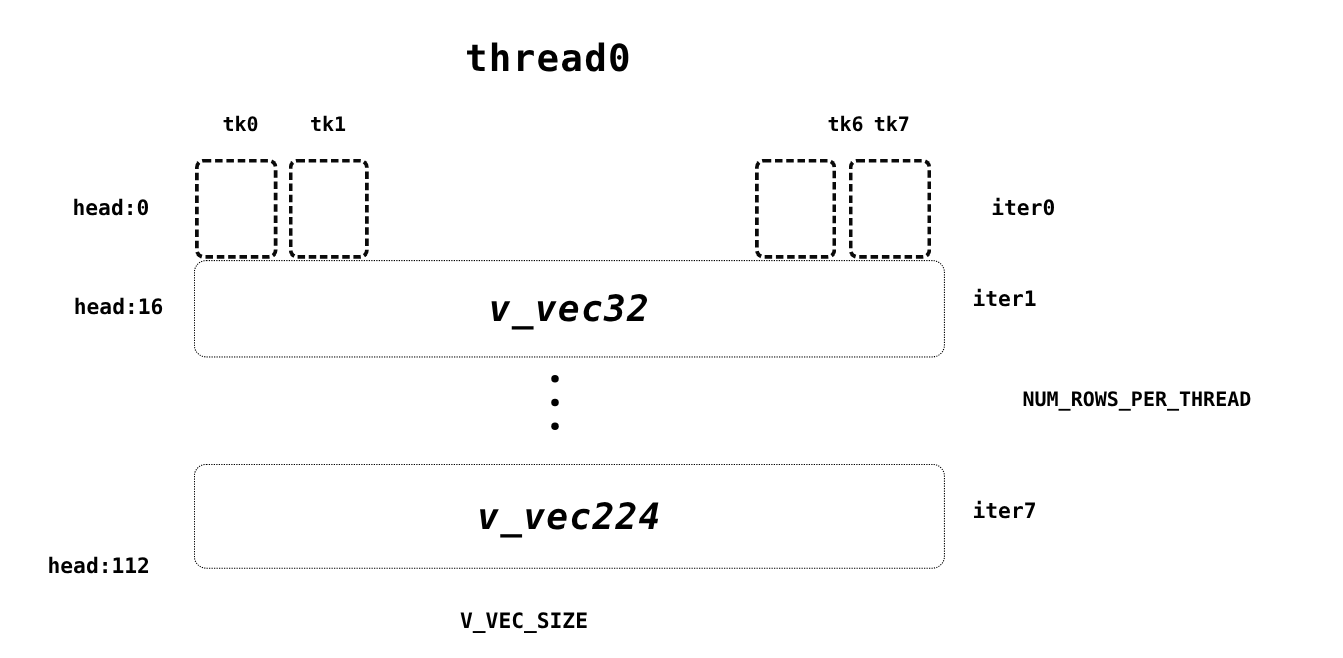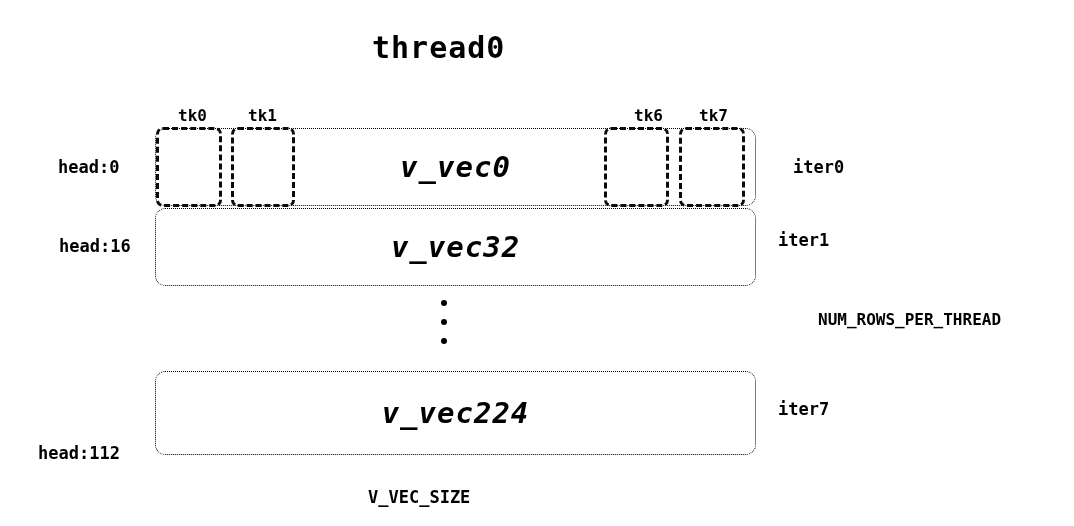--- a/index.html
+++ b/index.html
@@ -15,21 +15,21 @@
   .txt {
     position: absolute;
     font-weight: bold;
     font-size: 17px;
     white-space: nowrap;
   }
   .title {
     font-size: 30px;
     letter-spacing: 1px;
   }
-  .tick { font-size: 16px; margin-top: 16px; }
+  .tick { font-size: 16px; }
   .vecbox {
     position: absolute;
     border: 1.7px dotted #000;
     border-radius: 10px;
     display: flex;
     align-items: center;
     justify-content: center;
     box-sizing: border-box;
   }
   .vecname {
@@ -63,27 +63,24 @@
 </style>
 </head>
 <body>
 
 <div class="canvas">
 
   <div class="txt title" style="left:372px; top:30px;">thread0</div>
 
   <div class="txt tick" style="left:178px; top:90px;">tk0</div>
   <div class="txt tick" style="left:248px; top:90px;">tk1</div>
-  <div class="txt tick" style="left:634px; top:90px;">tk6</div>
+  <div class="txt tick" style="left:662px; top:90px;">tk6</div>
   <div class="txt tick" style="left:699px; top:90px;">tk7</div>
 
   <div class="txt" style="left:58px; top:157px;">head:0</div>
-  <div class="vecbox" style="left:155px; top:128px; width:601px; height:78px;">
-    <span class="vecname">v_vec0</span>
-  </div>
 
   <div class="tkbox" style="left:156px; top:127px; width:66px; height:80px;"></div>
   <div class="tkbox" style="left:231px; top:127px; width:64px; height:80px;"></div>
   <div class="tkbox" style="left:604px; top:127px; width:65px; height:80px;"></div>
   <div class="tkbox" style="left:679px; top:127px; width:66px; height:80px;"></div>
   <div class="txt" style="left:778px; top:157px;margin-left:15px;">iter0</div>
 
   <div class="txt" style="left:59px; top:236px;">head:16</div>
   <div class="vecbox" style="left:155px; top:208px; width:601px; height:78px;">
     <span class="vecname">v_vec32</span>

